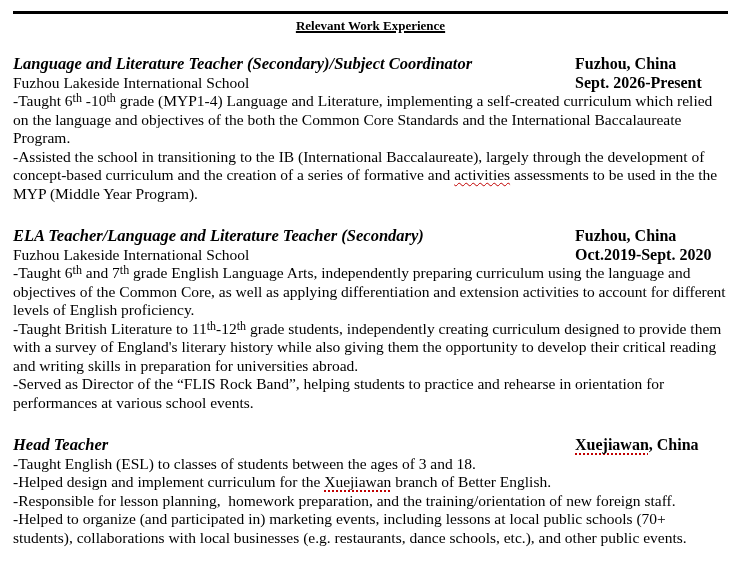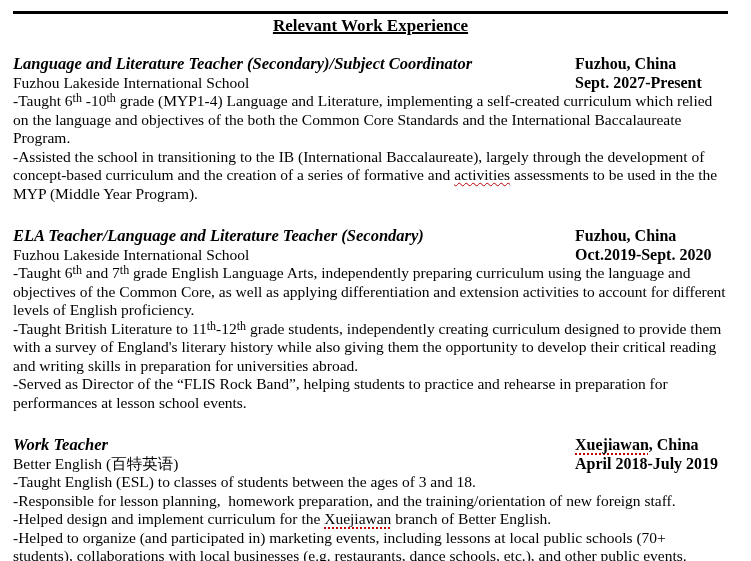--- a/index.html
+++ b/index.html
@@ -8,21 +8,21 @@
     width:751px;height:561px;
     box-sizing:border-box;
     padding:11px 23px 0 13px;
     overflow:hidden;
     background:#fff;color:#000;
     font-family:"Liberation Serif","DejaVu Serif",serif;
     font-size:15.5px;line-height:18.5px;
   }
   .toprule{border-top:3px solid var(--rule,#000);height:0;}
   h1.title{
-    font-size:17px;line-height:20px;font-weight:bold;
+    font-size:13px;line-height:20px;font-weight:bold;
     text-align:center;margin:2px 0 19px 0;
     text-decoration:underline;
     text-decoration-thickness:2px;
   }
   .job{margin-top:24px;}
   .job:first-child{margin-top:0;}
   .row{display:flex;align-items:center;}
   .jtitle{
     flex:1;font-weight:bold;font-style:italic;
     font-size:16.5px;line-height:18.5px;
@@ -56,54 +56,50 @@
   <div class="toprule"></div>
   <h1 class="title">Relevant Work Experience</h1>
   <div id="jobs">
   <section class="job">
     <div class="row">
       <span class="jtitle">Language and Literature Teacher (Secondary)/Subject Coordinator</span>
       <span class="jright">Fuzhou, China</span>
     </div>
     <div class="row">
       <span class="jemp">Fuzhou Lakeside International School</span>
-      <span class="jright">Sept. 2027-Present</span>
+      <span class="jright">Sept. 2026-Present</span>
     </div>
     <div class="bullets">
           <p>-Taught 6<sup>th</sup> -10<sup>th</sup> grade (MYP1-4) Language and Literature, implementing a self-created curriculum which relied on the language and objectives of the both the Common Core Standards and the International Baccalaureate Program.</p>
           <p>-Assisted the school in transitioning to the IB (International Baccalaureate), largely through the development of concept-based curriculum and the creation of a series of formative and <span class="sq wavy">activities</span> assessments to be used in the the MYP (Middle Year Program).</p>
         </div>
   </section>
 
   <section class="job">
     <div class="row">
       <span class="jtitle">ELA Teacher/Language and Literature Teacher (Secondary)</span>
       <span class="jright">Fuzhou, China</span>
     </div>
     <div class="row">
       <span class="jemp">Fuzhou Lakeside International School</span>
       <span class="jright">Oct.2019-Sept. 2020</span>
     </div>
     <div class="bullets">
           <p>-Taught 6<sup>th</sup> and 7<sup>th</sup> grade English Language Arts, independently preparing curriculum using the language and objectives of the Common Core, as well as applying differentiation and extension activities to account for different levels of English proficiency.</p>
           <p>-Taught British Literature to 11<sup>th</sup>-12<sup>th</sup> grade students, independently creating curriculum designed to provide them with a survey of England's literary history while also giving them the opportunity to develop their critical reading and writing skills in preparation for universities abroad.</p>
-          <p>-Served as Director of the “FLIS Rock Band”, helping students to practice and rehearse in preparation for performances at lesson school events.</p>
+          <p>-Served as Director of the “FLIS Rock Band”, helping students to practice and rehearse in orientation for performances at various school events.</p>
         </div>
   </section>
 
   <section class="job">
     <div class="row">
-      <span class="jtitle">Work Teacher</span>
+      <span class="jtitle">Head Teacher</span>
       <span class="jright"><span class="sq dot">Xuejiawan</span>, China</span>
-    </div>
-    <div class="row">
-      <span class="jemp">Better English (百特英语)</span>
-      <span class="jright">April 2018-July 2019</span>
     </div>
     <div class="bullets">
           <p>-Taught English (ESL) to classes of students between the ages of 3 and 18.</p>
+          <p>-Helped design and implement curriculum for the <span class="sq dot">Xuejiawan</span> branch of Better English.</p>
           <p>-Responsible for lesson planning,  homework preparation, and the training/orientation of new foreign staff.</p>
-          <p>-Helped design and implement curriculum for the <span class="sq dot">Xuejiawan</span> branch of Better English.</p>
           <p>-Helped to organize (and participated in) marketing events, including lessons at local public schools (70+ students), collaborations with local businesses (e.g. restaurants, dance schools, etc.), and other public events.</p>
         </div>
   </section>
 </div>
 </div>
 
 </body></html>

